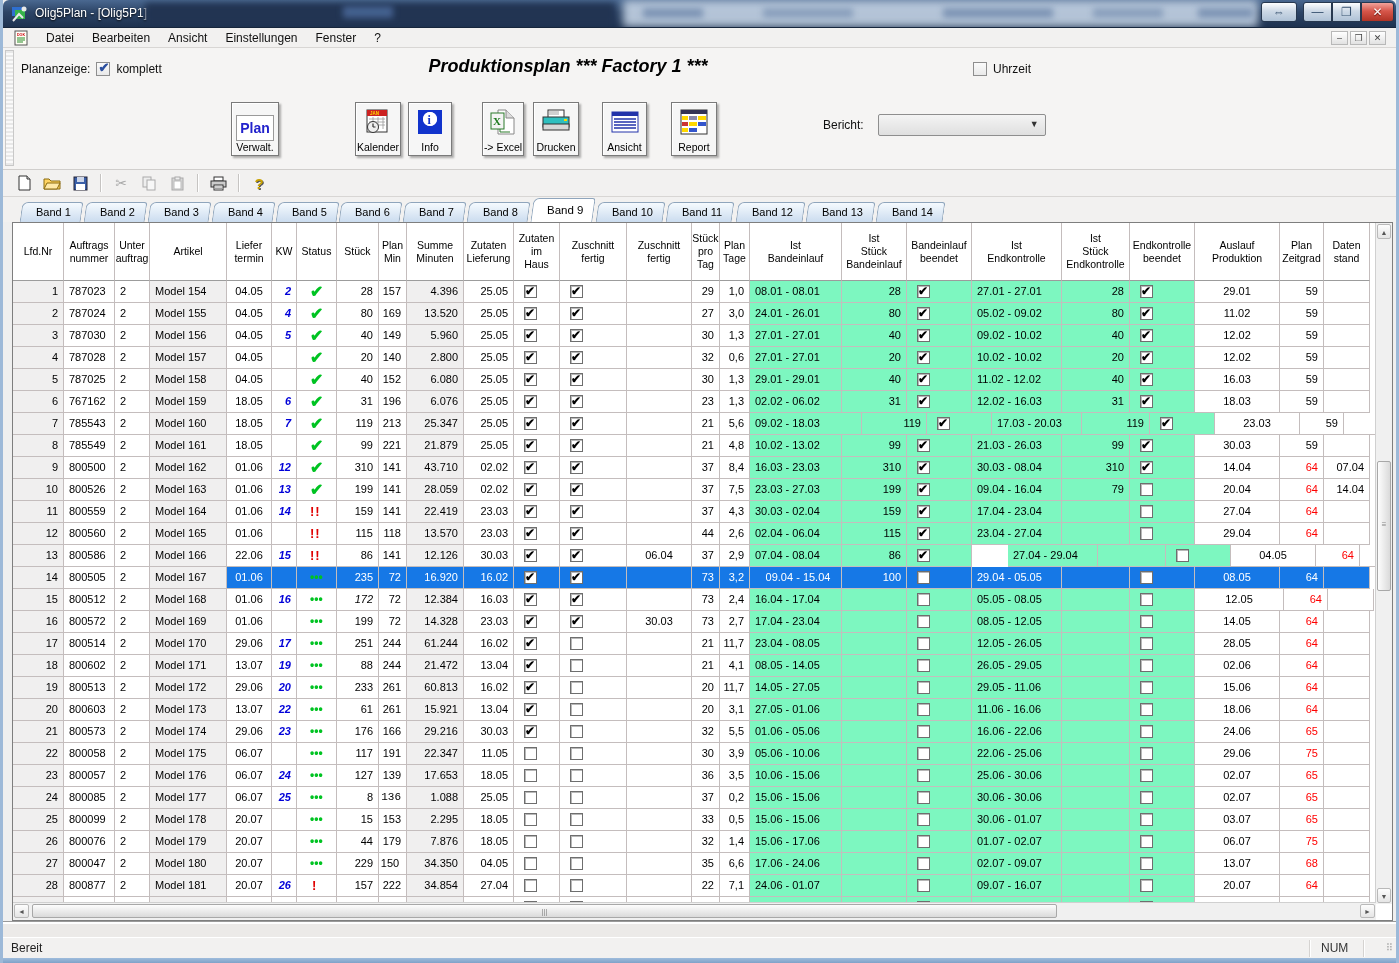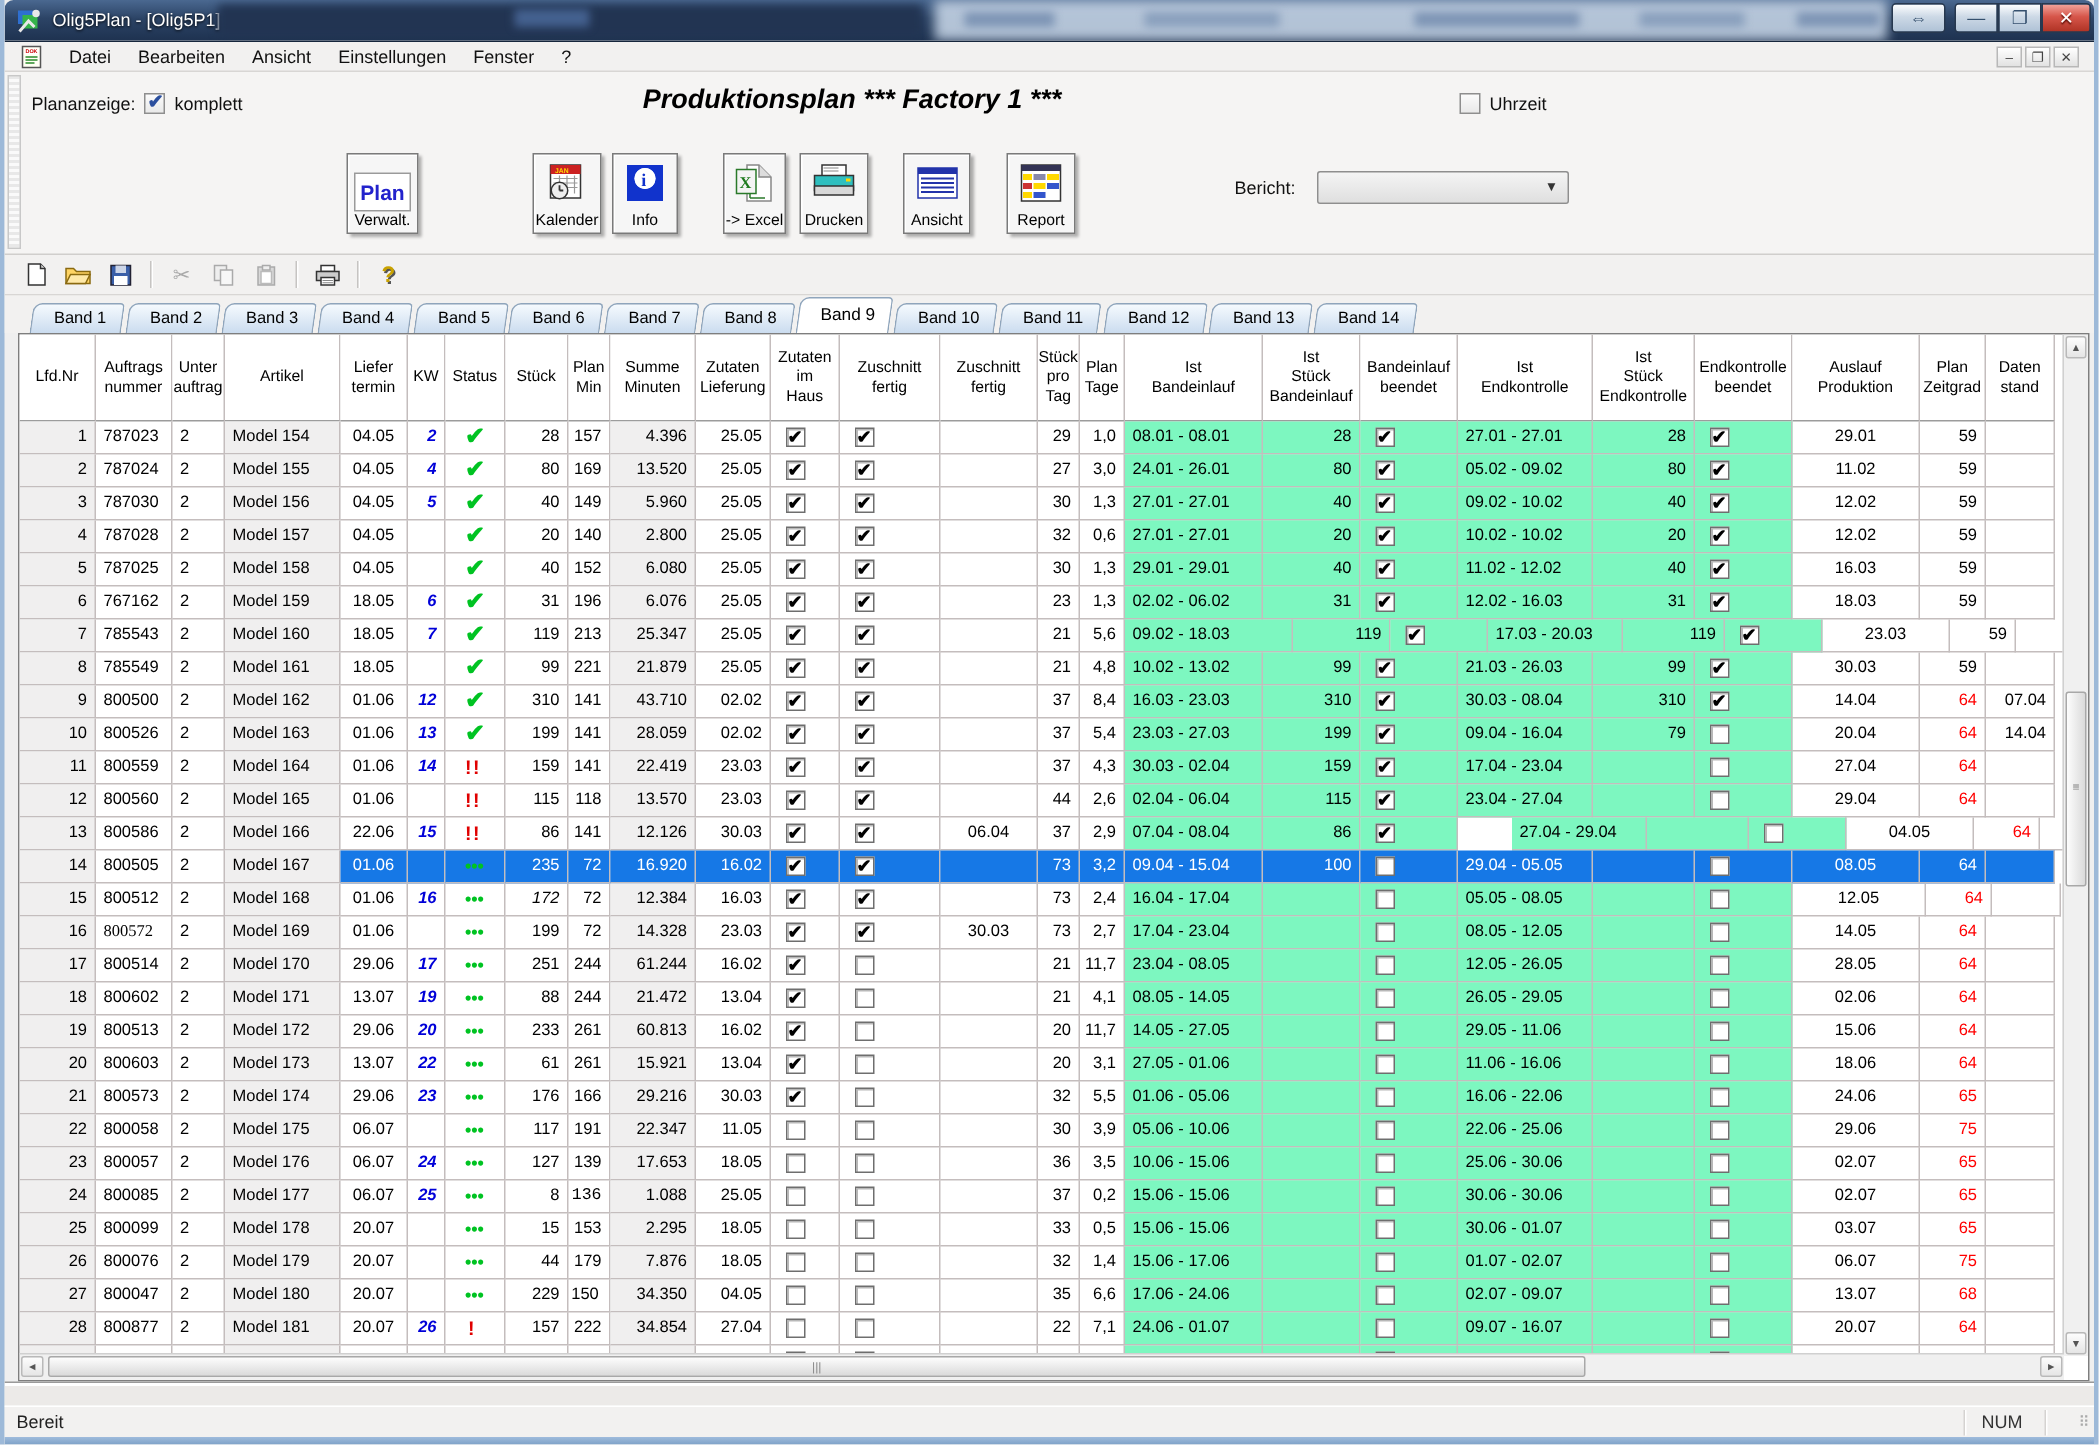--- a/index.html
+++ b/index.html
@@ -730,21 +730,21 @@
           <div class="dcell ar bg-gray" style="width: 57px;">28.059</div>
           <div class="dcell ar" style="width: 50px;">02.02</div>
           <div class="dcell " style="width: 46px;">
             <div class="gcb on"></div>
           </div>
           <div class="dcell " style="width: 67px;">
             <div class="gcb on"></div>
           </div>
           <div class="dcell ac" style="width: 65px;"></div>
           <div class="dcell ar" style="width: 28px;">37</div>
-          <div class="dcell ar" style="width: 30px;">5,4</div>
+          <div class="dcell ar" style="width: 30px;">7,5</div>
           <div class="dcell al bg-teal" style="width: 92px;">23.03 - 27.03</div>
           <div class="dcell ar bg-teal" style="width: 65px;">199</div>
           <div class="dcell bg-teal" style="width: 65px;">
             <div class="gcb on"></div>
           </div>
           <div class="dcell al bg-teal" style="width: 90px;">09.04 - 16.04</div>
           <div class="dcell ar bg-teal" style="width: 68px;">79</div>
           <div class="dcell bg-teal" style="width: 65px;">
             <div class="gcb"></div>
           </div>
@@ -871,21 +871,21 @@
           <div class="dcell ar sel" style="width: 50px;">16.02</div>
           <div class="dcell sel" style="width: 46px;">
             <div class="gcb on"></div>
           </div>
           <div class="dcell sel" style="width: 67px;">
             <div class="gcb on"></div>
           </div>
           <div class="dcell ac sel" style="width: 65px;"></div>
           <div class="dcell ar sel" style="width: 28px;">73</div>
           <div class="dcell ar sel" style="width: 30px;">3,2</div>
-          <div class="dcell al bg-teal sel" style="width: 92px;">09.04 - 15.04</div>
+          <div class="dcell al bg-teal sel" style="width: 92px; text-align: center;">09.04 - 15.04</div>
           <div class="dcell ar bg-teal sel" style="width: 65px;">100</div>
           <div class="dcell bg-teal sel" style="width: 65px;">
             <div class="gcb"></div>
           </div>
           <div class="dcell al bg-teal sel" style="width: 90px;">29.04 - 05.05</div>
           <div class="dcell ar bg-teal sel" style="width: 68px;"></div>
           <div class="dcell bg-teal sel" style="width: 65px;">
             <div class="gcb"></div>
           </div>
           <div class="dcell ac sel" style="width: 85px;">08.05</div>
@@ -922,21 +922,21 @@
           <div class="dcell ar bg-teal" style="width: 68px;"></div>
           <div class="dcell bg-teal" style="width: 65px;">
             <div class="gcb"></div>
           </div>
           <div class="dcell ac" style="width: 89px;">12.05</div>
           <div class="dcell ar zg-red" style="width: 44px;">64</div>
           <div class="dcell ar" style="width: 46px;"></div>
         </div>
         <div class="drow">
           <div class="dcell ar bg-gray" style="width: 51px;">16</div>
-          <div class="dcell al" style="width: 51px; font-family: Liberation Serif, serif;">800572</div>
+          <div class="dcell al" style="width: 51px;">800572</div>
           <div class="dcell al" style="width: 35px;">2</div>
           <div class="dcell al bg-gray" style="width: 77px;">Model 169</div>
           <div class="dcell ac" style="width: 45px;">01.06</div>
           <div class="dcell ar kwv" style="width: 25px;"></div>
           <div class="dcell al" style="width: 40px;"><span class="st-dots">•••</span></div>
           <div class="dcell ar" style="width: 42px;">199</div>
           <div class="dcell ar" style="width: 28px;">72</div>
           <div class="dcell ar bg-gray" style="width: 57px;">14.328</div>
           <div class="dcell ar" style="width: 50px;">23.03</div>
           <div class="dcell " style="width: 46px;">

